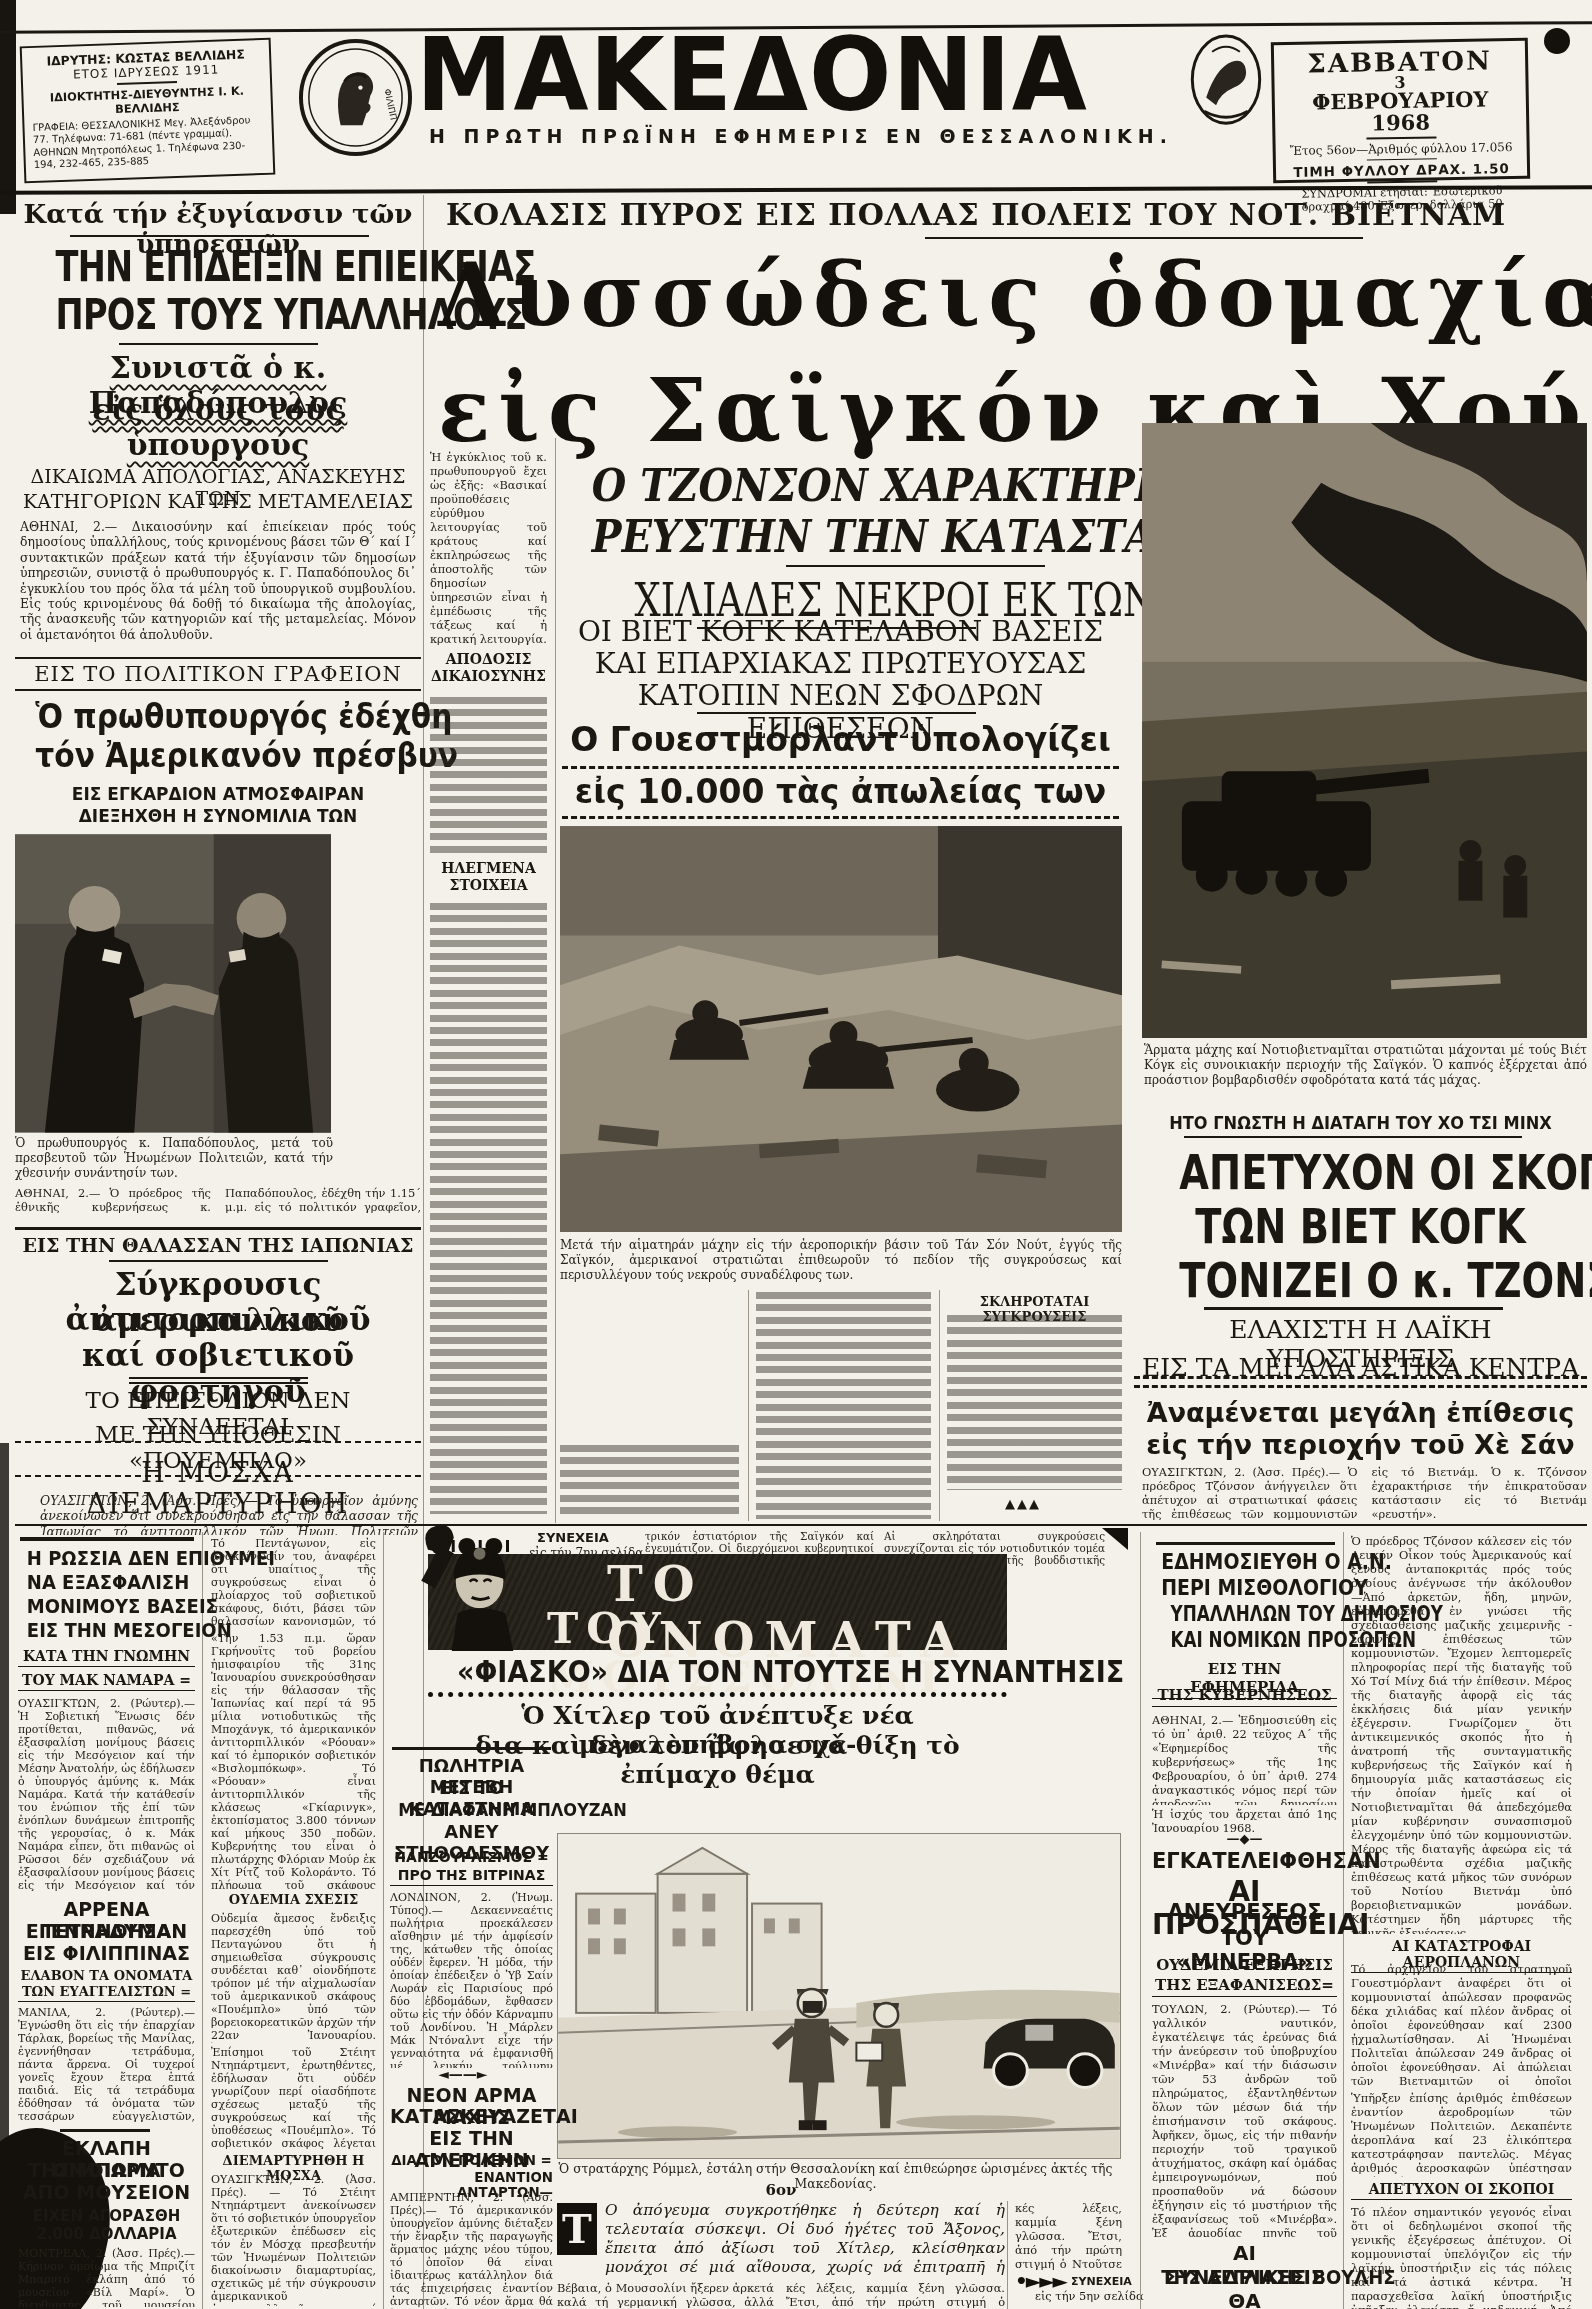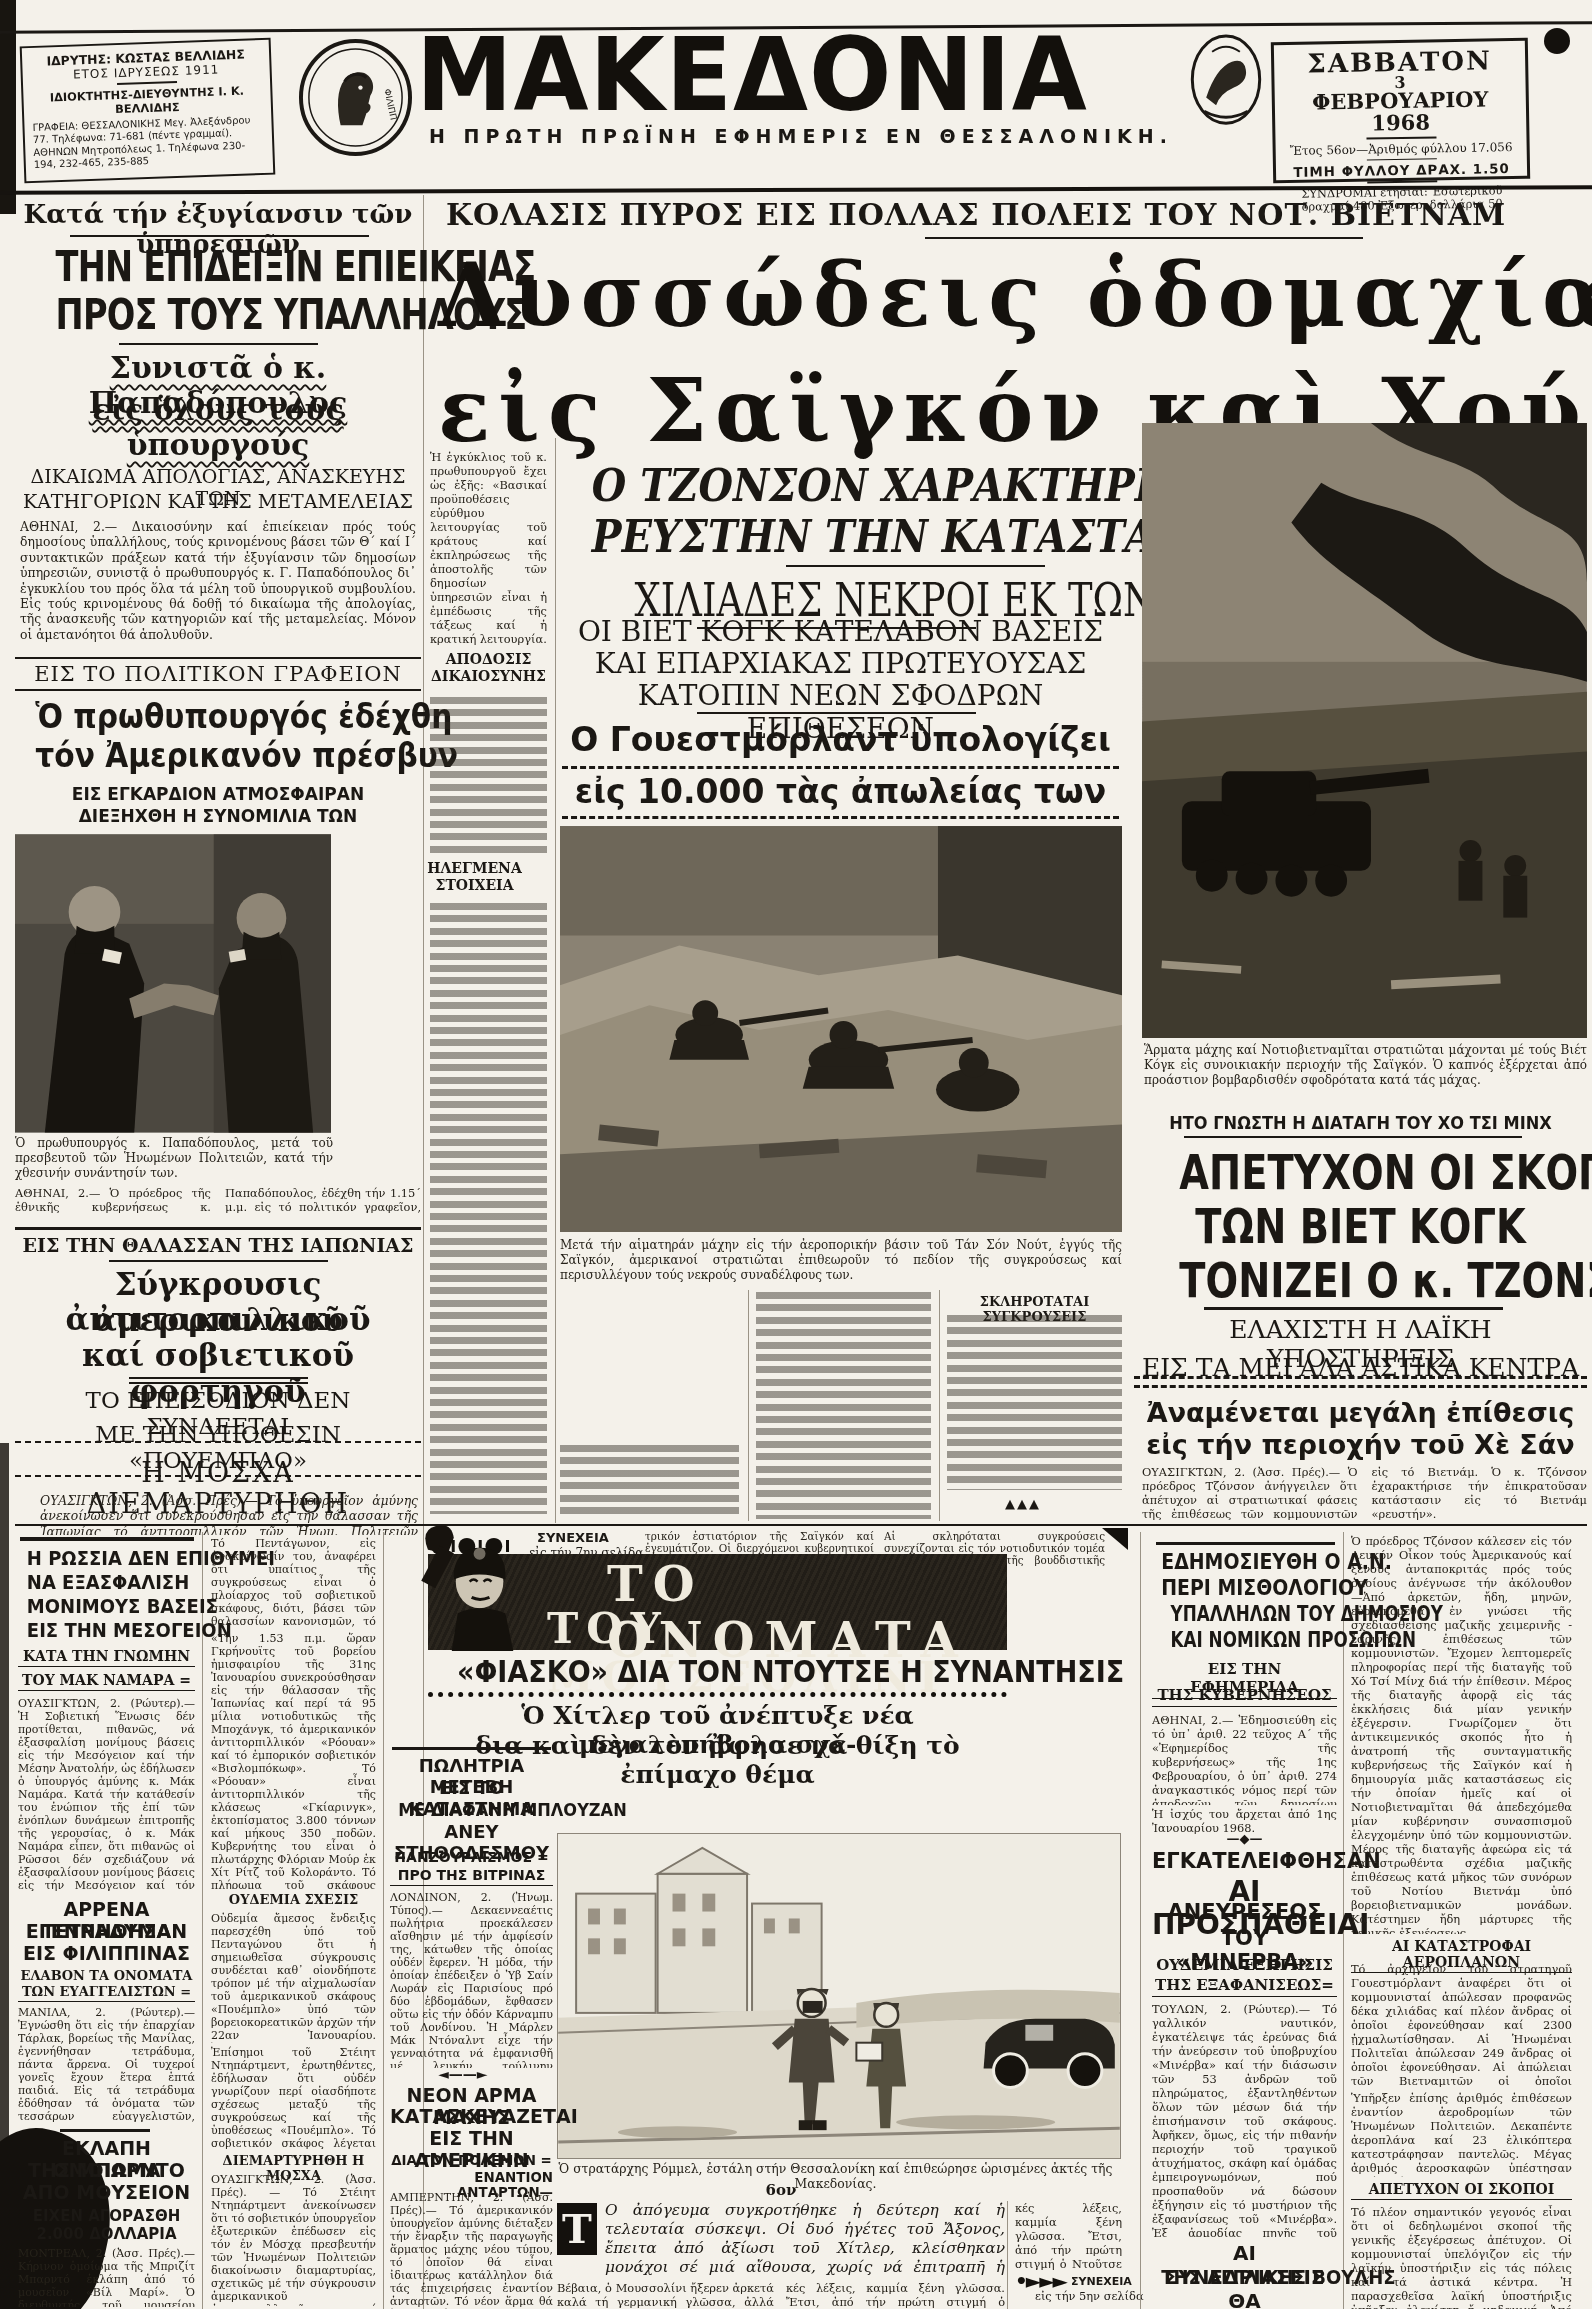--- a/index.html
+++ b/index.html
@@ -175,21 +175,21 @@
 
   <div class="abs ser c" style="left:557px;top:573px;width:776px;font-size:46px;">
     <span class="cx" style="--sx:.85;">ΧΙΛΙΑΔΕΣ ΝΕΚΡΟΙ ΕΚ ΤΩΝ ΑΜΑΧΩΝ</span>
     </div>
   <div class="abs rule" style="left:697px;top:627px;width:279px;"></div>
 
   <div class="abs vrule" style="left:555px;top:438px;height:1085px;"></div>
   <div class="abs body11" style="left:430px;top:450px;width:117px;height:195px;overflow:hidden;">Ἡ ἐγκύκλιος τοῦ κ. πρωθυπουργοῦ ἔχει ὡς ἑξῆς: «Βασικαί προϋποθέσεις εὐρύθμου λειτουργίας τοῦ κράτους καί ἐκπληρώσεως τῆς ἀποστολῆς τῶν δημοσίων ὑπηρεσιῶν εἶναι ἡ ἐμπέδωσις τῆς τάξεως καί ἡ κρατική λειτουργία.</div>
   <div class="abs ser b c" style="left:430px;top:651px;width:117px;font-size:14px;line-height:17px;">ΑΠΟΔΟΣΙΣ ΔΙΚΑΙΟΣΥΝΗΣ</div>
   <div class="abs fillx" style="left:430px;top:697px;width:117px;height:157px;"></div>
-  <div class="abs ser b c" style="left:416px;top:860px;width:117px;font-size:14px;line-height:17px;">ΗΛΕΓΜΕΝΑ ΣΤΟΙΧΕΙΑ</div>
+  <div class="abs ser b c" style="left:430px;top:860px;width:117px;font-size:14px;line-height:17px;">ΗΛΕΓΜΕΝΑ ΣΤΟΙΧΕΙΑ</div>
   <div class="abs fillx" style="left:430px;top:903px;width:117px;height:611px;"></div>
 
   <div class="abs ser c" style="left:562px;top:615px;width:557px;font-size:28px;">ΟΙ ΒΙΕΤ ΚΟΓΚ ΚΑΤΕΛΑΒΟΝ ΒΑΣΕΙΣ</div>
   <div class="abs ser c" style="left:562px;top:647px;width:557px;font-size:28px;">ΚΑΙ ΕΠΑΡΧΙΑΚΑΣ ΠΡΩΤΕΥΟΥΣΑΣ</div>
   <div class="abs ser c" style="left:562px;top:679px;width:557px;font-size:28px;">ΚΑΤΟΠΙΝ ΝΕΩΝ ΣΦΟΔΡΩΝ ΕΠΙΘΕΣΕΩΝ</div>
   <div class="abs rule" style="left:697px;top:712px;width:279px;"></div>
 
   <div class="abs dash" style="left:562px;top:766px;width:557px;"></div>
   <div class="abs san b c" style="left:562px;top:720px;width:557px;font-size:33px;">Ο Γουεστμόρλαντ ὑπολογίζει</div>
   <div class="abs san b c" style="left:562px;top:772px;width:557px;font-size:33px;">εἰς 10.000 τὰς ἀπωλείας των</div>

